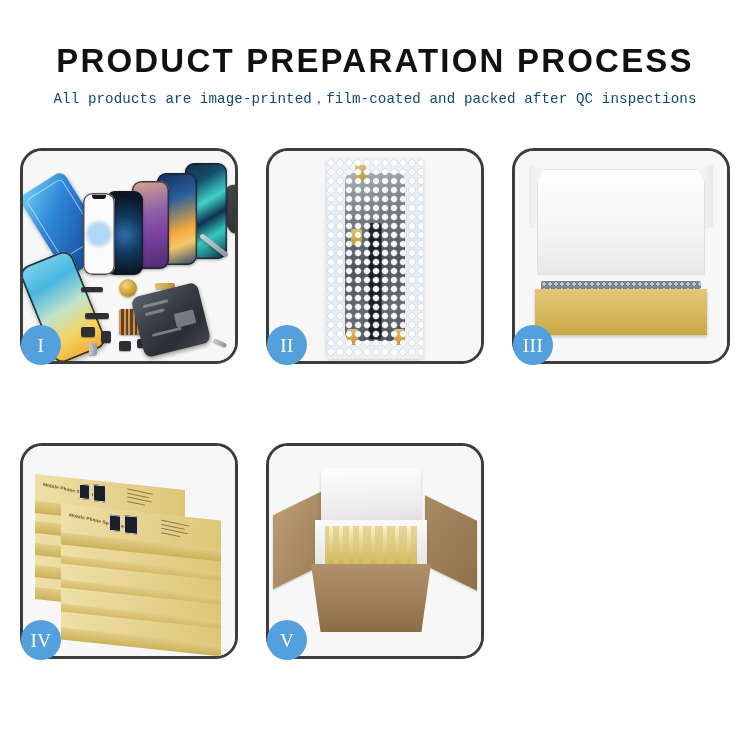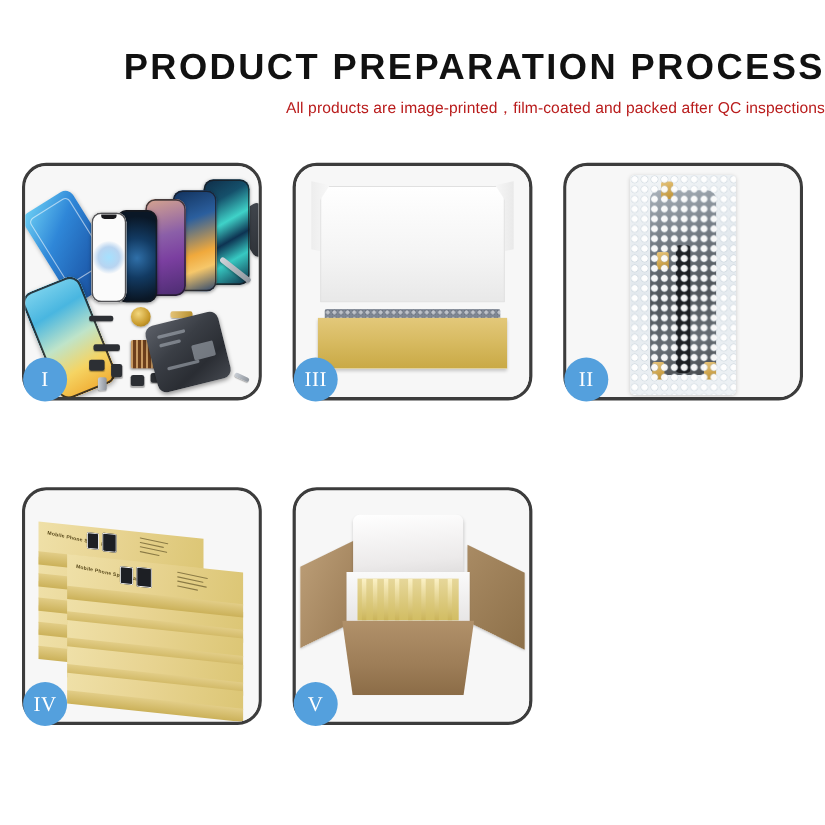--- a/index.html
+++ b/index.html
@@ -5,29 +5,29 @@
 <style>
   html,body{margin:0;padding:0;}
   body{
     width:750px;height:750px;background:#ffffff;
     font-family:"Liberation Sans", sans-serif;
     overflow:hidden;position:relative;
   }
   .page{width:750px;height:750px;position:relative;background:#fff;}
 
   
-  .header{position:absolute;left:0;top:0;width:750px;text-align:right;}
+  .header{position:absolute;left:0;top:0;width:750px;text-align:center;}
   .title{
     font-size:33px;font-weight:700;color:#111;letter-spacing:2.2px;
     margin:0;padding-top:44px;line-height:1.05;white-space:nowrap;
     font-family:"Liberation Sans", sans-serif;
   }
   .subtitle{
-    font-size:14.2px;color:#b91c1c;margin:0;padding-top:10px;
-    letter-spacing:0.1px;white-space:nowrap;font-weight:400;
+    font-size:14.2px;color:#0c4a6e;margin:0;padding-top:10px;
+    letter-spacing:0.1px;white-space:nowrap;font-weight:400;font-family:Liberation Mono, monospace;
   }
 
   
   .grid{
     position:absolute;left:20px;top:148px;width:710px;height:525px;
     display:grid;grid-template-columns:218px 218px 218px;
     grid-template-rows:216px 216px;column-gap:28px;row-gap:79px;
   }
   .panel{
     position:relative;border:3px solid #3c3c3c;border-radius:22px;
@@ -260,42 +260,42 @@
 
           <div class="tweezer"></div>
           <span class="part silver" style="right:8px;bottom:16px;width:14px;height:4px;transform:rotate(25deg);"></span>
         </div>
       </div>
       <div class="badge">I</div>
     </div>
 
     <div class="panel">
       <div class="panel-inner">
-        <div class="box3-flapL"></div>
-        <div class="box3-flapR"></div>
-        <div class="box3-lid"></div>
-        <div class="box3-bubble"></div>
-        <div class="box3-base"></div>
-      </div>
-      <div class="badge">III</div>
-    </div>
-
-    <div class="panel">
-      <div class="panel-inner">
         <div class="bag">
           <div class="bagpart"></div>
           <div class="bagflex"></div>
           <span class="tab" style="left:28px;top:6px;"></span>
           <span class="tab" style="left:24px;top:70px;"></span>
           <span class="tab" style="left:20px;bottom:14px;"></span>
           <span class="tab" style="right:18px;bottom:14px;"></span>
           <div class="bubbles"></div>
         </div>
       </div>
       <div class="badge">II</div>
+    </div>
+
+    <div class="panel">
+      <div class="panel-inner">
+        <div class="box3-flapL"></div>
+        <div class="box3-flapR"></div>
+        <div class="box3-lid"></div>
+        <div class="box3-bubble"></div>
+        <div class="box3-base"></div>
+      </div>
+      <div class="badge">III</div>
     </div>
 
     <div class="panel">
       <div class="panel-inner">
         <div class="stack">
 
           <div class="sbox" style="left:4px;top:120px;width:150px;height:16px;transform:skewY(6deg);">
               <span class="top"></span>
               <span class="side"></span>
             </div>

